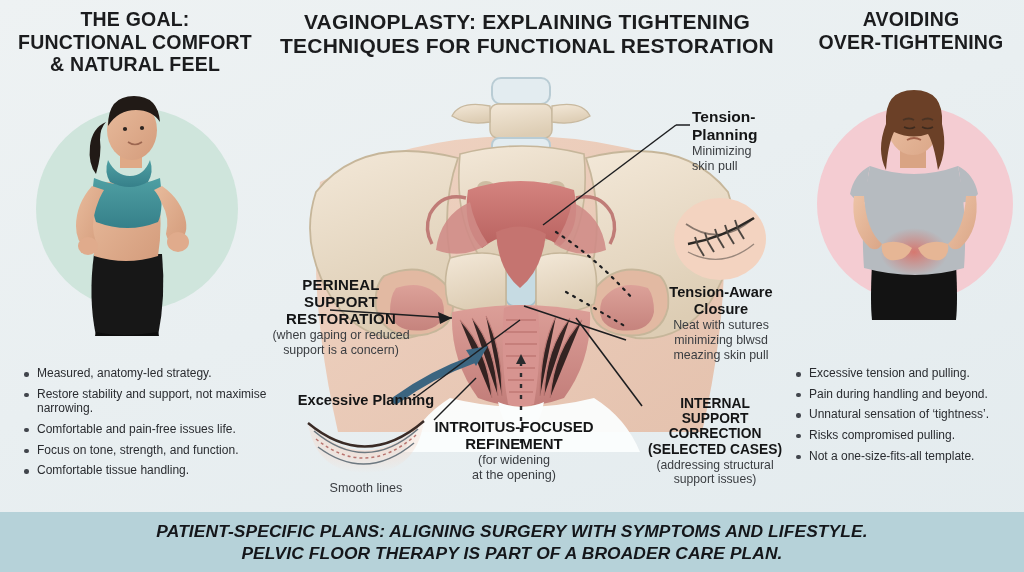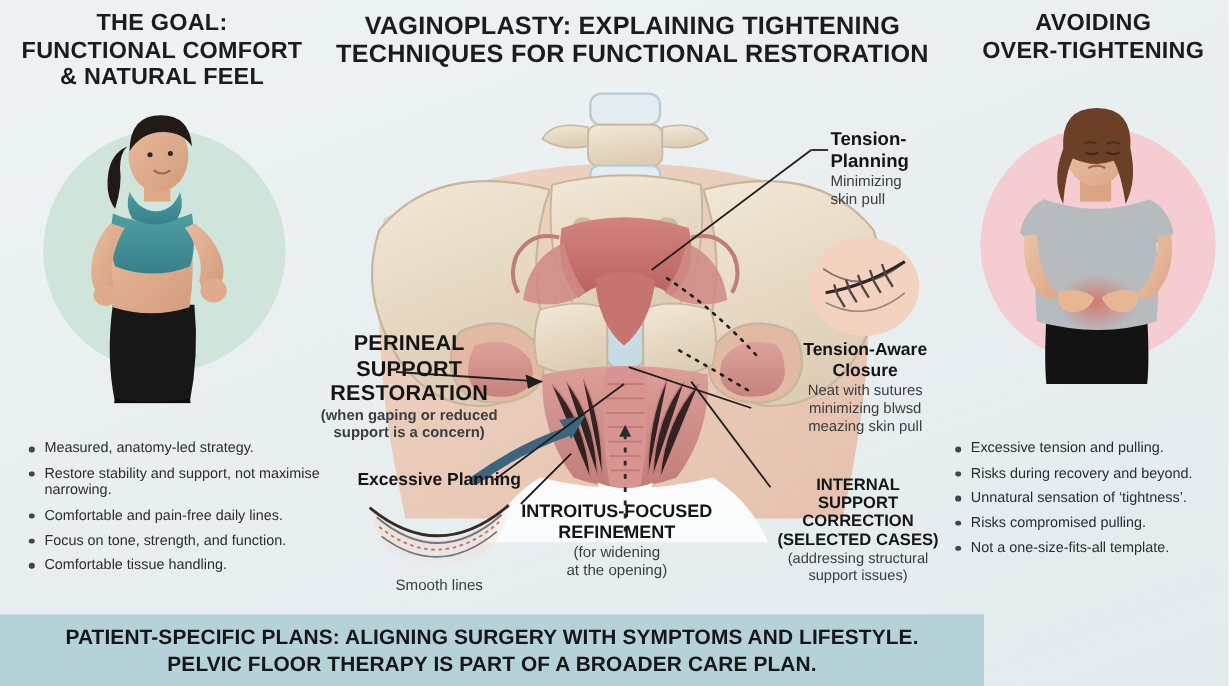--- a/index.html
+++ b/index.html
@@ -76,22 +76,22 @@
 
   #co-tension-planning { left:692px; top:108px; width:116px; text-align:left; }
   #co-tension-planning .ttl { font-size:15.5px; }
   #co-tension-planning .sub { font-size:12.6px; }
 
   #co-tension-aware { left:650px; top:284px; width:142px; text-align:center; }
   #co-tension-aware .ttl { font-size:14.6px; }
   #co-tension-aware .sub { font-size:12.4px; }
 
   #co-perineal { left:248px; top:276px; width:186px; text-align:center; }
-  #co-perineal .ttl { font-size:18px; text-transform:uppercase; letter-spacing:.2px; }
-  #co-perineal .sub { font-size:12.4px;font-weight:bold; }
+  #co-perineal .ttl { font-size:15px; text-transform:uppercase; letter-spacing:.2px; }
+  #co-perineal .sub { font-size:12.4px; }
 
   #co-incision { left:282px; top:392px; width:168px; text-align:center; }
   #co-incision .ttl { font-size:14.6px; font-weight:700; }
 
   #co-introitus { left:414px; top:418px; width:200px; text-align:center; }
   #co-introitus .ttl { font-size:15px; text-transform:uppercase; }
   #co-introitus .sub { font-size:12.6px; }
 
   #co-internal { left:636px; top:396px; width:158px; text-align:center; }
   #co-internal .ttl { font-size:13.8px; text-transform:uppercase; line-height:1.1; }
@@ -99,23 +99,23 @@
 
   
   #incision-art { position:absolute; left:300px; top:415px; width:132px; height:62px; }
 
   
   #suture-inset { position:absolute; left:672px; top:196px; width:96px; height:86px; }
 
   
   #banner {
     position:absolute; left:0; bottom:0;
-    width:820px; height:60px;
+    width:1024px; height:60px;
     background:#b6d2d9;
-    display:flex; align-items:center; justify-content:center;
+    display:flex; align-items:center; justify-content:center;font-style:italic;
   }
   #banner .btxt {
     text-align:center;
     font-size:17.4px; font-weight:700;
     line-height:1.28;
     color:#14161a;
     text-transform:uppercase;
     letter-spacing:.1px;
   }
   .leader { position:absolute; left:0; top:0; width:1024px; height:572px; pointer-events:none; }
@@ -162,21 +162,21 @@
       <path d="M84 36 q-14 6 -16 24 q-2 18 6 28 q6 -20 4 -34 q0 -12 6 -18z" fill="#211a16"></path>
       <circle cx="120" cy="42" r="2.1" fill="#2b2420"></circle>
       <circle cx="103" cy="43" r="2.1" fill="#2b2420"></circle>
       <path d="M106 56 q7 5 14 0" stroke="#9c6650" stroke-width="1.6" fill="none"></path>
     </svg>
   </div>
 
   <ul class="bullets" id="bullets-left">
     <li>Measured, anatomy-led strategy.</li>
     <li>Restore stability and support, not maximise narrowing.</li>
-    <li>Comfortable and pain-free daily lines.</li>
+    <li>Comfortable and pain-free issues life.</li>
     <li>Focus on tone, strength, and function.</li>
     <li>Comfortable tissue handling.</li>
   </ul>
 
   <div class="photo-wrap" id="photo-right">
     <div class="halo" id="halo-right"></div>
     <svg class="figure" viewBox="0 0 230 250">
       <defs>
         <linearGradient id="skinR" x1="0" y1="0" x2="1" y2="1">
           <stop offset="0" stop-color="#edc3a6"></stop>
@@ -208,21 +208,21 @@
       <path d="M103 40 q6 -3 11 0" stroke="#4a3324" stroke-width="1.8" fill="none"></path>
       <path d="M122 40 q6 -3 11 0" stroke="#4a3324" stroke-width="1.8" fill="none"></path>
       <path d="M104 47 q6 3 11 0" stroke="#3d2a1e" stroke-width="1.6" fill="none"></path>
       <path d="M122 47 q6 3 11 0" stroke="#3d2a1e" stroke-width="1.6" fill="none"></path>
       <path d="M107 60 q7 -4 14 0" stroke="#a2614a" stroke-width="1.8" fill="none"></path>
     </svg>
   </div>
 
   <ul class="bullets" id="bullets-right">
     <li>Excessive tension and pulling.</li>
-    <li>Risks during recovery and beyond.</li>
+    <li>Pain during handling and beyond.</li>
     <li>Unnatural sensation of ‘tightness’.</li>
     <li>Risks compromised pulling.</li>
     <li>Not a one-size-fits-all template.</li>
   </ul>
 
   <svg id="anatomy" viewBox="0 0 440 390">
     <defs>
       <linearGradient id="boneG" x1="0" y1="0" x2="0.3" y2="1">
         <stop offset="0" stop-color="#f3e8d8"></stop>
           <stop offset="1" stop-color="#ddcdb4"></stop>

